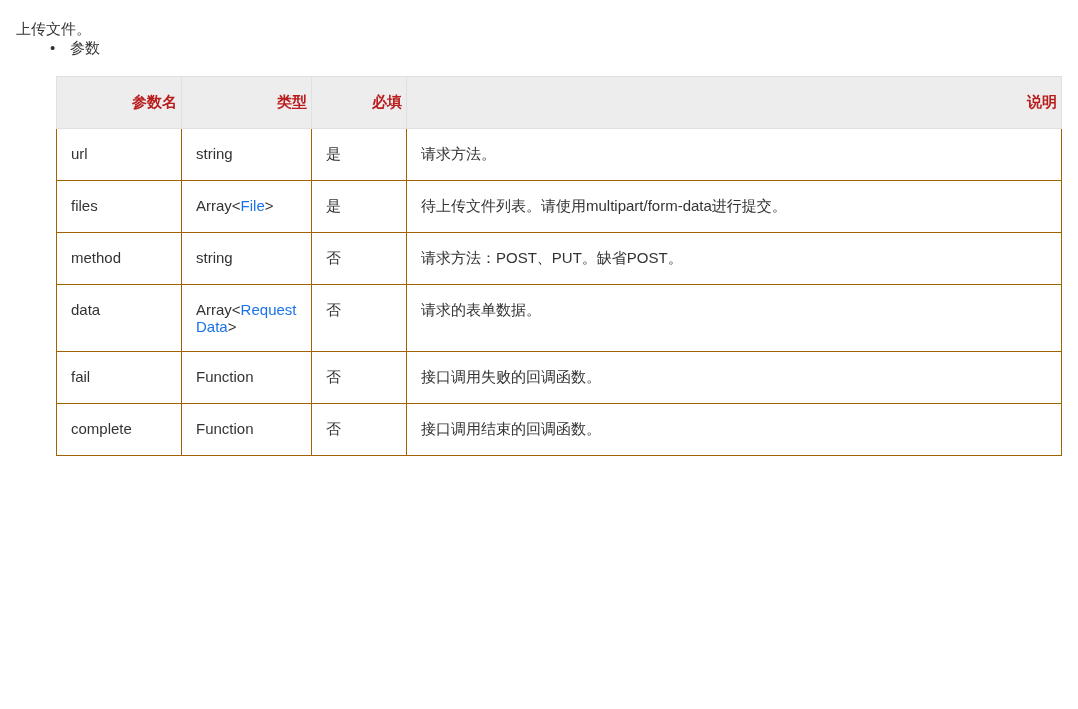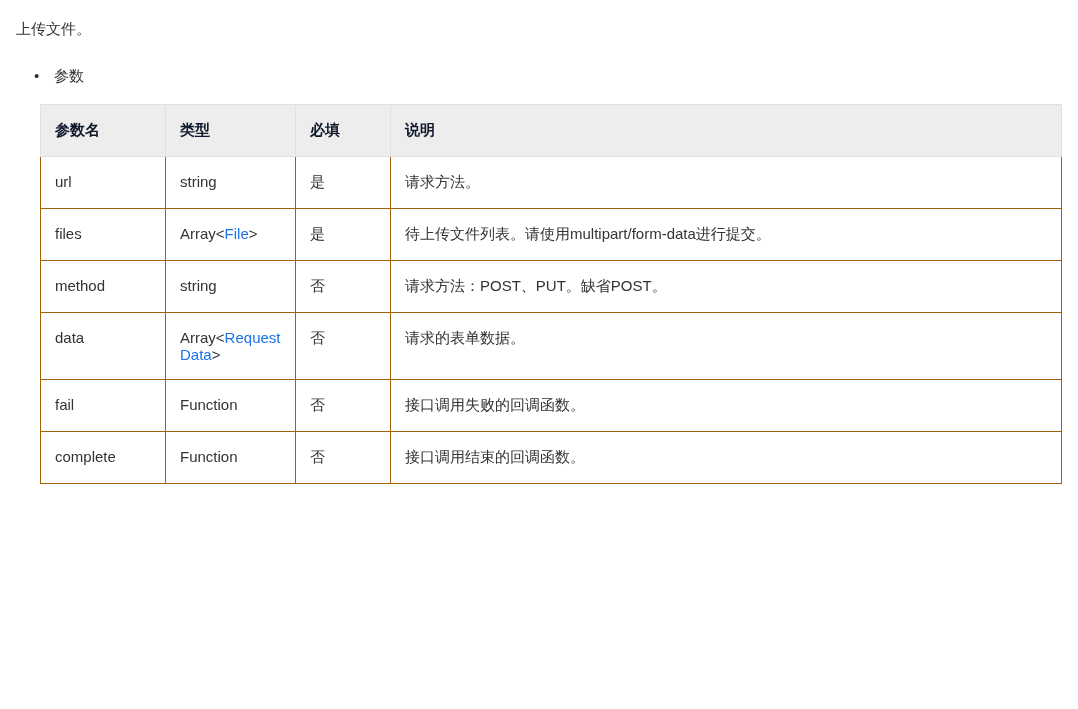--- a/index.html
+++ b/index.html
@@ -9,25 +9,24 @@
     }
     body {
       font-family: -apple-system, BlinkMacSystemFont, "Segoe UI", "Microsoft YaHei", sans-serif;
       font-size: 15px;
       color: #333;
       padding: 20px 16px;
       background: #fff;
       width: 1078px;
     }
     .description {
-      margin-bottom: 28px;
       color: #333;
     }
     .param-section {
-      margin-left: 24px;
+      margin-left: 40px;
     }
     .bullet-item {
       position: relative;
       padding-left: 14px;
       margin-bottom: 18px;
     }
     .bullet-item::before {
       content: "•";
       position: absolute;
       left: -6px;
@@ -37,25 +36,25 @@
     }
     table {
       border-collapse: collapse;
       width: 100%;
       border: 1px solid #e0e0e0;
     }
     thead tr {
       background-color: #ededed;
     }
     th {
-      text-align: left;
+      text-align: right;
       font-weight: 600;
-      padding: 16px 14px;
+      padding: 16px 4px;
       border: 1px solid #e0e0e0;
-      color: #0f172a;
+      color: #b91c1c;
     }
     td {
       padding: 16px 14px;
       border: 1px solid #a16207;
       vertical-align: top;
       color: #333;
       word-break: break-all;
     }
     .col-name { width: 125px; }
     .col-type { width: 130px; }

